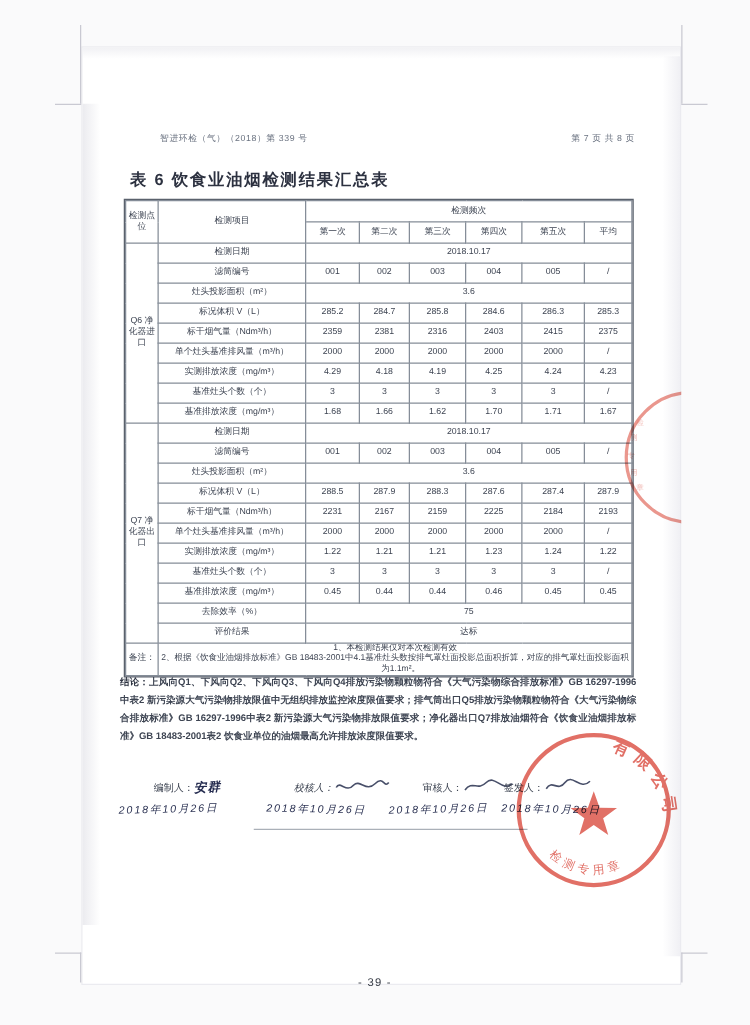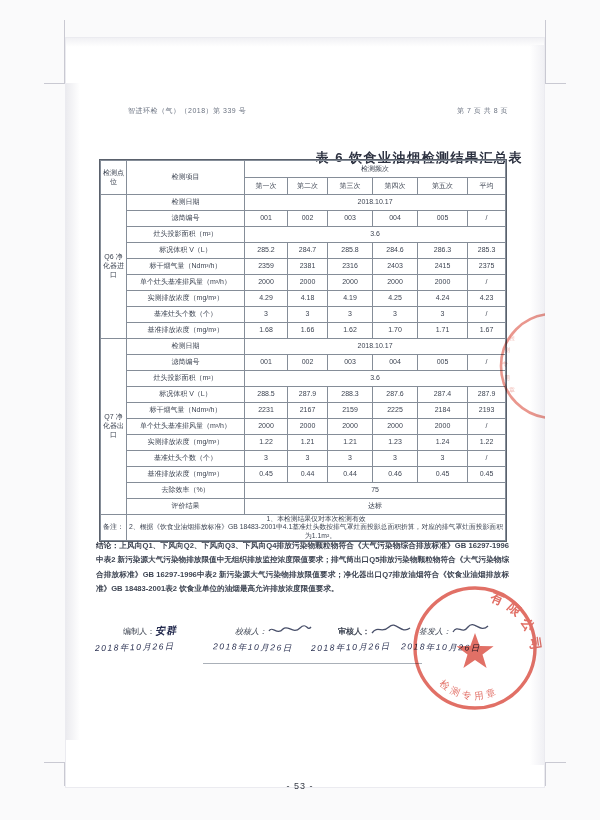--- a/index.html
+++ b/index.html
@@ -18,22 +18,22 @@
   .band-right{left:530px;top:45px;width:14px;height:720px;background:linear-gradient(to left,#f0f0f4,rgba(255,255,255,0));}
   .band-top{left:66px;top:38px;width:478px;height:9px;background:linear-gradient(to bottom,#f1f1f4,rgba(255,255,255,0));}
   .crop{position:absolute;background:#c9c9d2;}
   .doc-header{
     position:absolute;left:100px;top:106px;width:410px;height:14px;
     font-size:7px;color:#6a7280;letter-spacing:.5px;
   }
   .doc-header .left{position:absolute;left:28px;top:0;}
   .doc-header .right{position:absolute;right:2px;top:0;}
   .page-title{
-    position:absolute;left:100px;top:131px;width:405px;margin:18px;
-    text-align:right;font-size:13px;font-weight:bold;color:#2c3140;letter-spacing:1.5px;
+    position:absolute;left:100px;top:131px;width:405px;margin:4px;
+    text-align:left;font-size:13px;font-weight:bold;color:#2c3140;letter-spacing:1.5px;
   }
   table.results{
     position:absolute;left:100px;top:160px;width:405px;
     border-collapse:collapse;table-layout:fixed;
     font-size:7px;color:#3d4452;
   }
   table.results th,table.results td{
     border:1px solid #858d98;text-align:center;vertical-align:middle;
     padding:0 1px;height:15px;line-height:1.25;font-weight:normal;
     overflow:hidden;
@@ -289,25 +289,25 @@
   <b>结论：</b><span>上风向Q1、下风向Q2、下风向Q3、下风向Q4排放污染物颗粒物符合《大气污染物综合排放标准》GB 16297-1996中表2 新污染源大气污染物排放限值中无组织排放监控浓度限值要求；排气筒出口Q5排放污染物颗粒物符合《大气污染物综合排放标准》GB 16297-1996中表2 新污染源大气污染物排放限值要求；净化器出口Q7排放油烟符合《饮食业油烟排放标准》GB 18483-2001表2 饮食业单位的油烟最高允许排放浓度限值要求。</span>
 </div>
 
 <div id="signature-area">
     <span class="sig-item" style="left: 28px;"><span class="sig-label">编制人：</span><span class="sig-name">安群</span></span>
     <span class="sig-date" style="left: 0px; transform: rotate(-1.5deg);">2018年10月26日</span>
     <span class="sig-item" style="left: 140px; font-style: italic;"><span class="sig-label">校核人：</span><svg width="46" height="16" class="sig-svg">
         <path d="M2 9 C5 3 10 14 16 7 C21 2 26 13 33 6 S40 10 44 5" fill="none" stroke="#28304f" stroke-width="1.3" opacity="0.85"></path>
       </svg></span>
     <span class="sig-date" style="left: 118px; transform: rotate(1.2deg);">2018年10月26日</span>
-    <span class="sig-item" style="left: 243px; font-weight: bold;"><span class="sig-label">审核人：</span><svg width="46" height="16" class="sig-svg">
+    <span class="sig-item" style="left: 243px;"><span class="sig-label">审核人：</span><svg width="46" height="16" class="sig-svg">
         <path d="M2 11 C8 3 12 12 19 5 S31 13 40 6" fill="none" stroke="#28304f" stroke-width="1.3" opacity="0.85"></path>
       </svg></span>
     <span class="sig-date" style="left: 216px; transform: rotate(-1.5deg);">2018年10月26日</span>
-    <span class="sig-item" style="left: 324px; font-style: italic;"><span class="sig-label">签发人：</span><svg width="46" height="16" class="sig-svg">
+    <span class="sig-item" style="left: 308px;"><span class="sig-label">签发人：</span><svg width="46" height="16" class="sig-svg">
         <path d="M2 10 C7 2 11 13 17 5 S29 12 37 4" fill="none" stroke="#28304f" stroke-width="1.3" opacity="0.85"></path>
       </svg></span>
     <span class="sig-date" style="left: 306px; transform: rotate(1.2deg);">2018年10月26日</span>
   </div>
 <div class="divider"></div>
 
 <svg id="stamp-main" class="stamp" width="150" height="150" viewBox="0 0 150 150">
   <defs>
     <path id="arcTop" d="M 18 80 A 57 57 0 1 1 132 80"></path>
     <path id="arcBottom" d="M 30 96 A 51 51 0 0 0 120 96"></path>
@@ -326,13 +326,13 @@
   <circle cx="66" cy="66" r="52" fill="none" stroke="#da4a3a" stroke-width="2.6" opacity=".8"></circle>
   <g fill="#da4a3a" opacity=".55" font-size="6">
     <text x="22" y="40">检</text>
       <text x="17" y="52">测</text>
     <text x="15" y="66">专</text>
       <text x="17" y="80">用</text>
     <text x="22" y="92">章</text>
   </g>
 </svg>
 
-<div class="footer-page">- 53 -</div>
+<div class="footer-page">- 39 -</div>
 
 </body></html>

